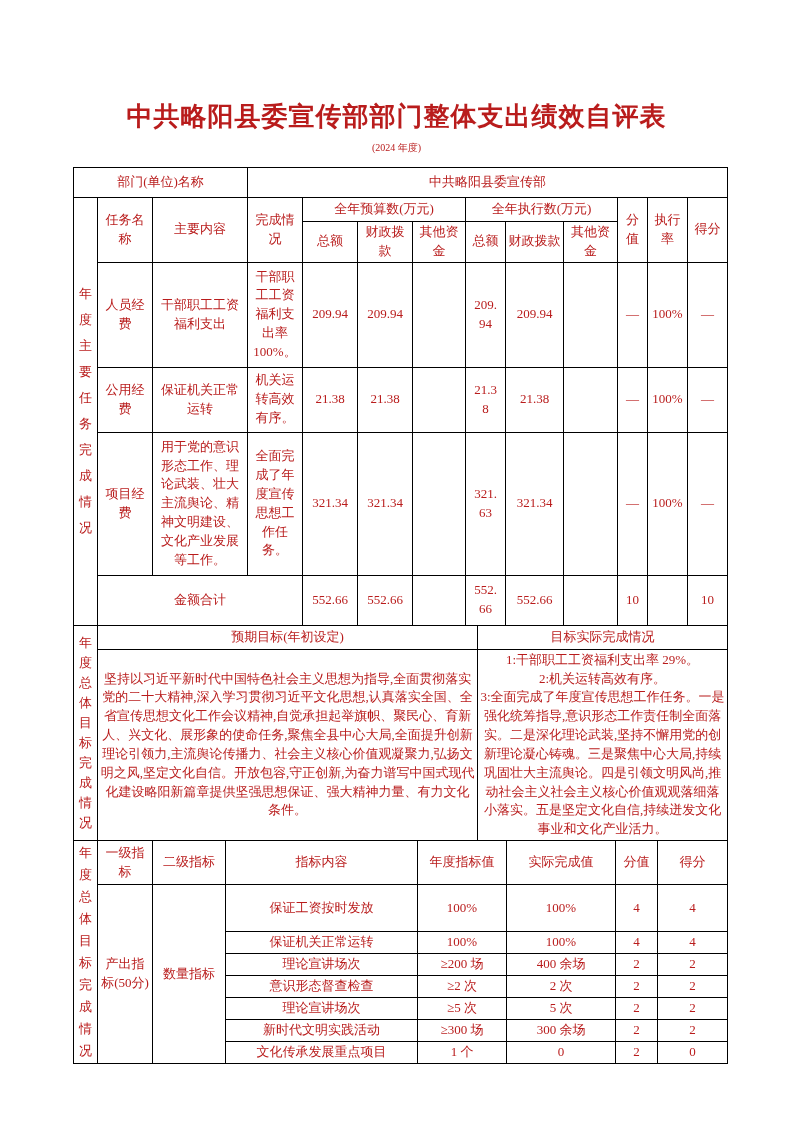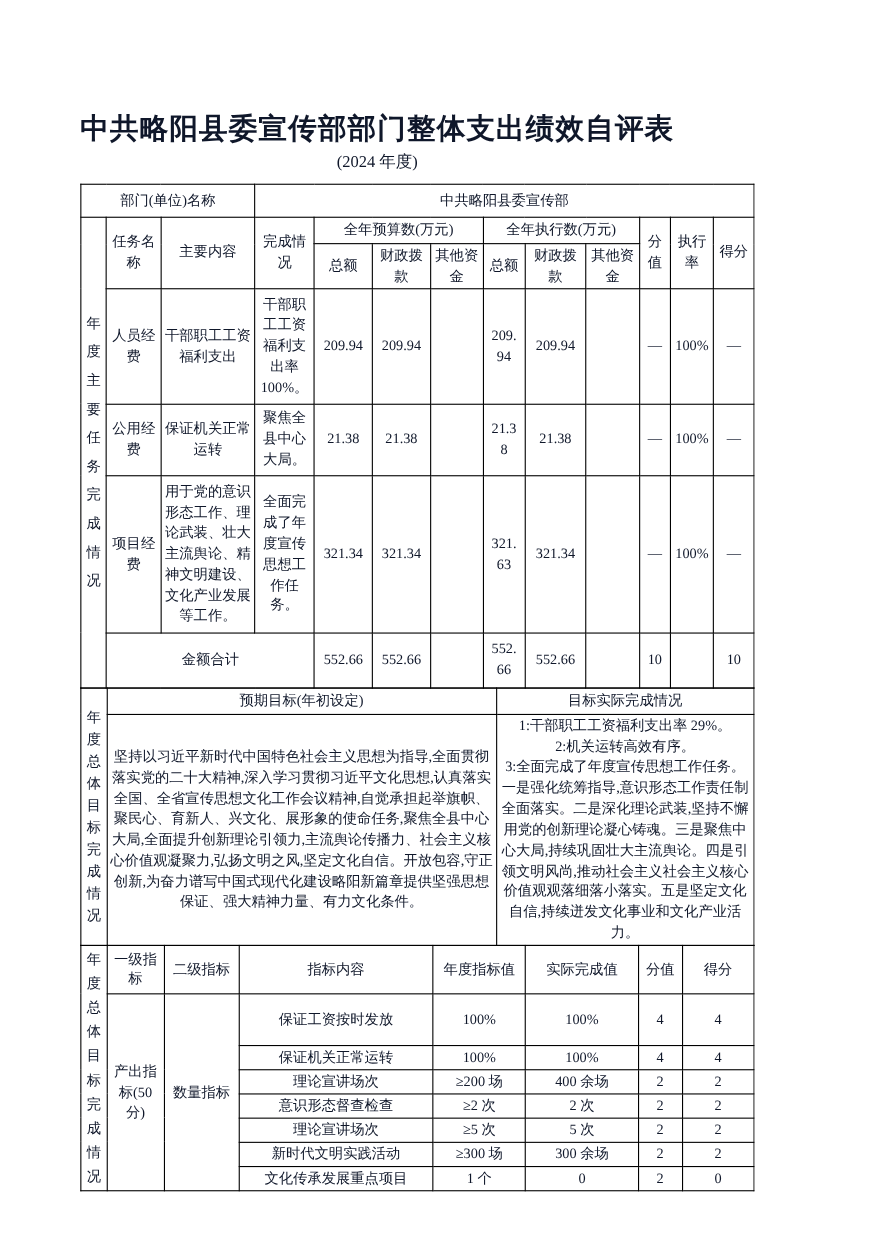--- a/index.html
+++ b/index.html
@@ -1,26 +1,26 @@
 <!DOCTYPE html>
 <html><head>
 <meta charset="utf-8">
 <style>
   * { box-sizing: border-box; }
   html,body { margin:0; padding:0; background:#fff; }
   .page {
-    position:relative; width:686px; height:1122px; background:#fff;
-    font-family:"Liberation Serif","DejaVu Serif",serif; color:#0f172a; overflow:hidden;
+    position:relative; width:793px; height:1122px; background:#fff;
+    font-family:"Liberation Serif","DejaVu Serif",serif; color:#b91c1c; overflow:hidden;
   }
   .title {
     margin:0; padding-top:96px; text-align:center;
     font-family:"Liberation Sans","DejaVu Sans",sans-serif;
     font-weight:700; font-size:26px; line-height:40px; letter-spacing:1px;
   }
-  .subtitle { text-align:center; font-size:15px; line-height:18px; margin-top:3px; }
+  .subtitle { text-align:center; font-size:10px; line-height:18px; margin-top:3px; }
 
   table.tbl { border-collapse:collapse; table-layout:fixed; margin-left:73px; empty-cells:show; }
   table.tbl td {
     border:1px solid #000; text-align:center; vertical-align:middle;
     font-size:13px; line-height:1.45; padding:1px 2px; overflow:hidden;
     word-break:normal;
   }
   .tblB, .tblC { margin-top:-1px;padding-left:16px; }
 
   .deptv { text-align:left; padding-left:64px; }
@@ -96,21 +96,21 @@
 94</td>
       <td>209.94</td>
       <td></td>
       <td>—</td>
       <td>100%</td>
       <td>—</td>
     </tr>
     <tr style="height:65px">
       <td>公用经费</td>
       <td>保证机关正常运转</td>
-      <td>聚焦全县中心大局。</td>
+      <td>机关运转高效有序。</td>
       <td>21.38</td>
       <td>21.38</td>
       <td></td>
       <td class="pre">21.3
 8</td>
       <td>21.38</td>
       <td></td>
       <td>—</td>
       <td>100%</td>
       <td>—</td>

